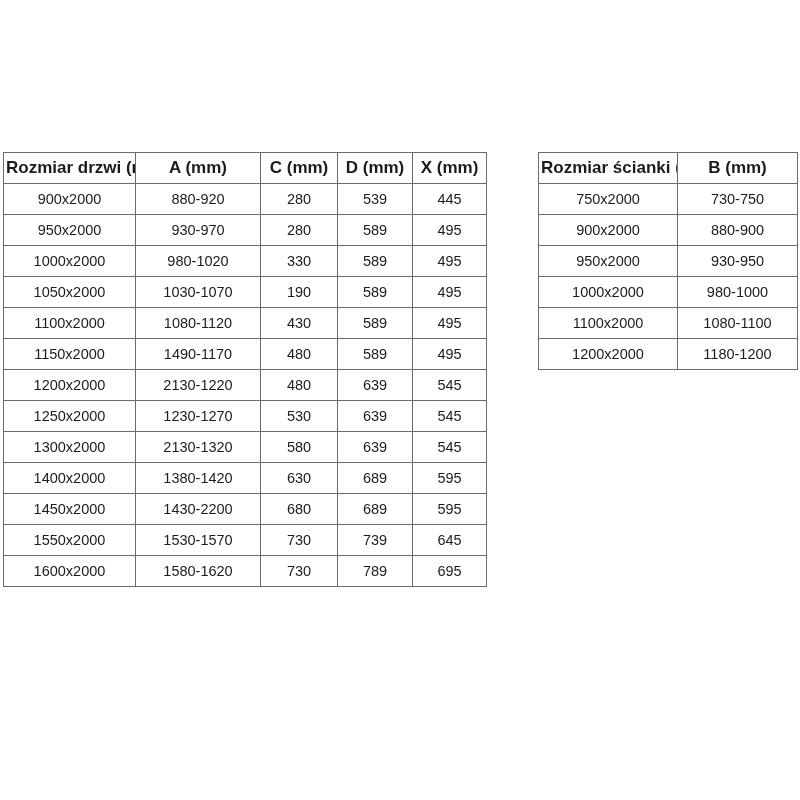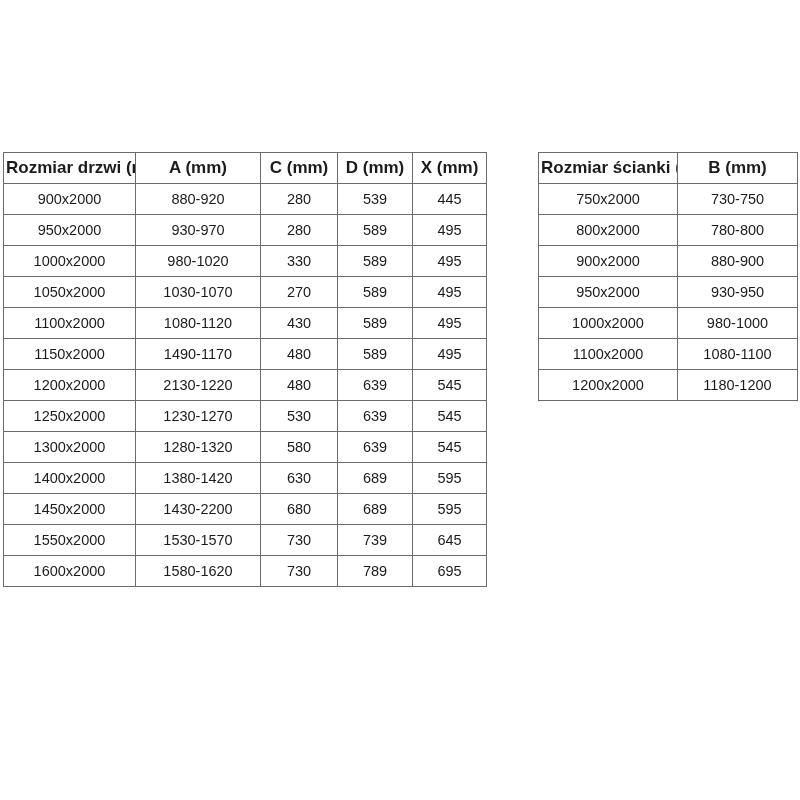--- a/index.html
+++ b/index.html
@@ -93,21 +93,21 @@
         <tr>
           <td>1000x2000</td>
           <td>980-1020</td>
           <td>330</td>
           <td>589</td>
           <td>495</td>
         </tr>
         <tr>
           <td>1050x2000</td>
           <td>1030-1070</td>
-          <td>270</td>
+          <td>190</td>
           <td>589</td>
           <td>495</td>
         </tr>
         <tr>
           <td>1100x2000</td>
           <td>1080-1120</td>
           <td>430</td>
           <td>589</td>
           <td>495</td>
         </tr>
@@ -127,21 +127,21 @@
         </tr>
         <tr>
           <td>1250x2000</td>
           <td>1230-1270</td>
           <td>530</td>
           <td>639</td>
           <td>545</td>
         </tr>
         <tr>
           <td>1300x2000</td>
-          <td>1280-1320</td>
+          <td>2130-1320</td>
           <td>580</td>
           <td>639</td>
           <td>545</td>
         </tr>
         <tr>
           <td>1400x2000</td>
           <td>1380-1420</td>
           <td>630</td>
           <td>689</td>
           <td>595</td>
@@ -180,24 +180,20 @@
           <th>Rozmiar ścianki (mm)</th>
           <th>B (mm)</th>
         </tr>
       </thead>
     <tbody>
         <tr>
           <td>750x2000</td>
           <td>730-750</td>
         </tr>
         <tr>
-          <td>800x2000</td>
-          <td>780-800</td>
-        </tr>
-        <tr>
           <td>900x2000</td>
           <td>880-900</td>
         </tr>
         <tr>
           <td>950x2000</td>
           <td>930-950</td>
         </tr>
         <tr>
           <td>1000x2000</td>
           <td>980-1000</td>

